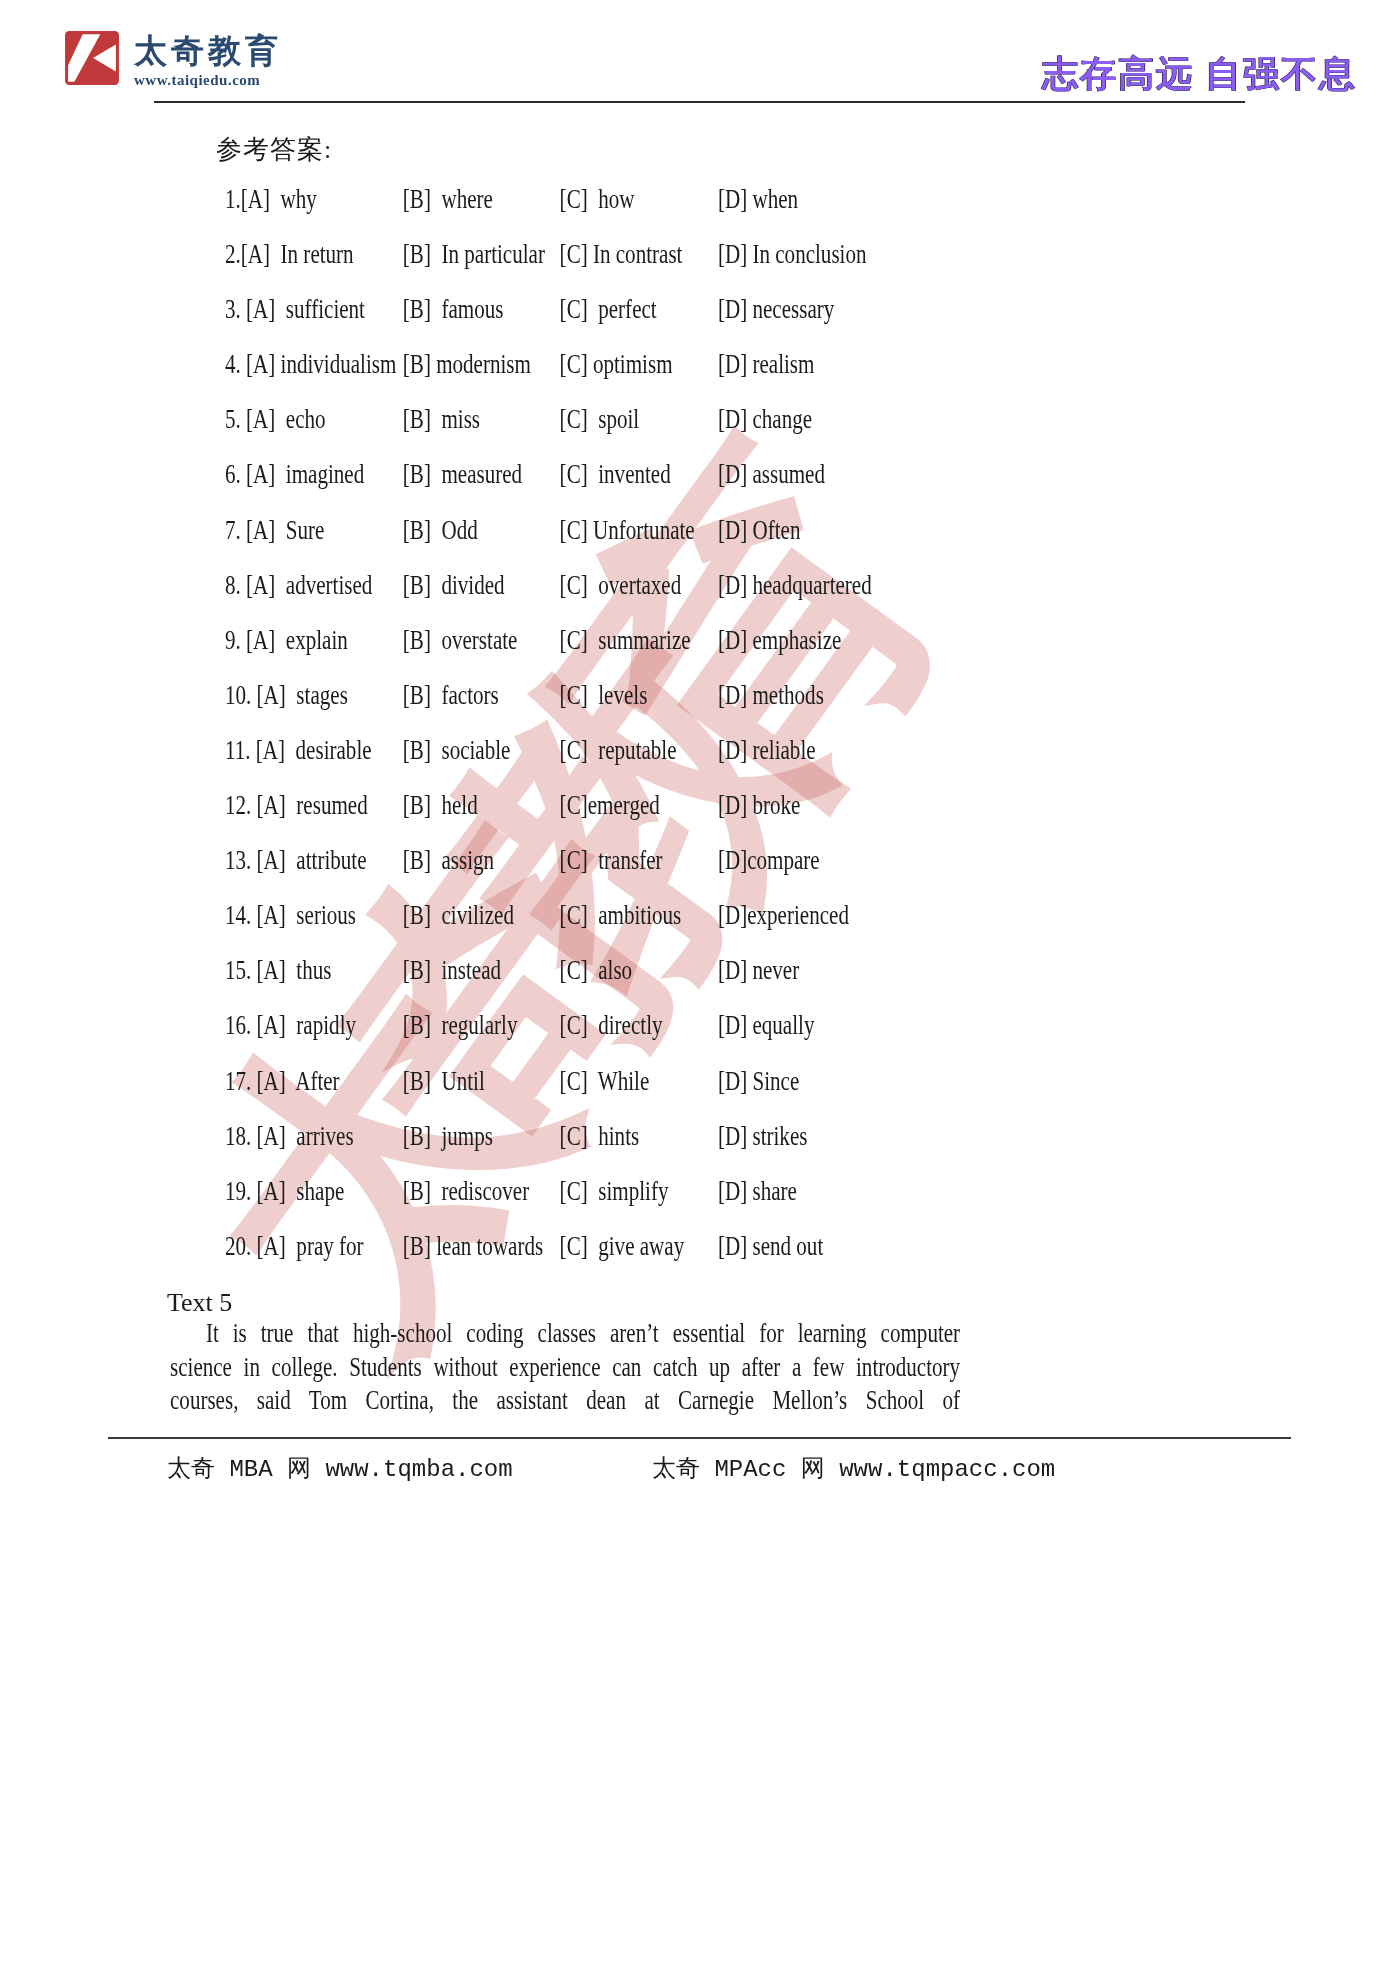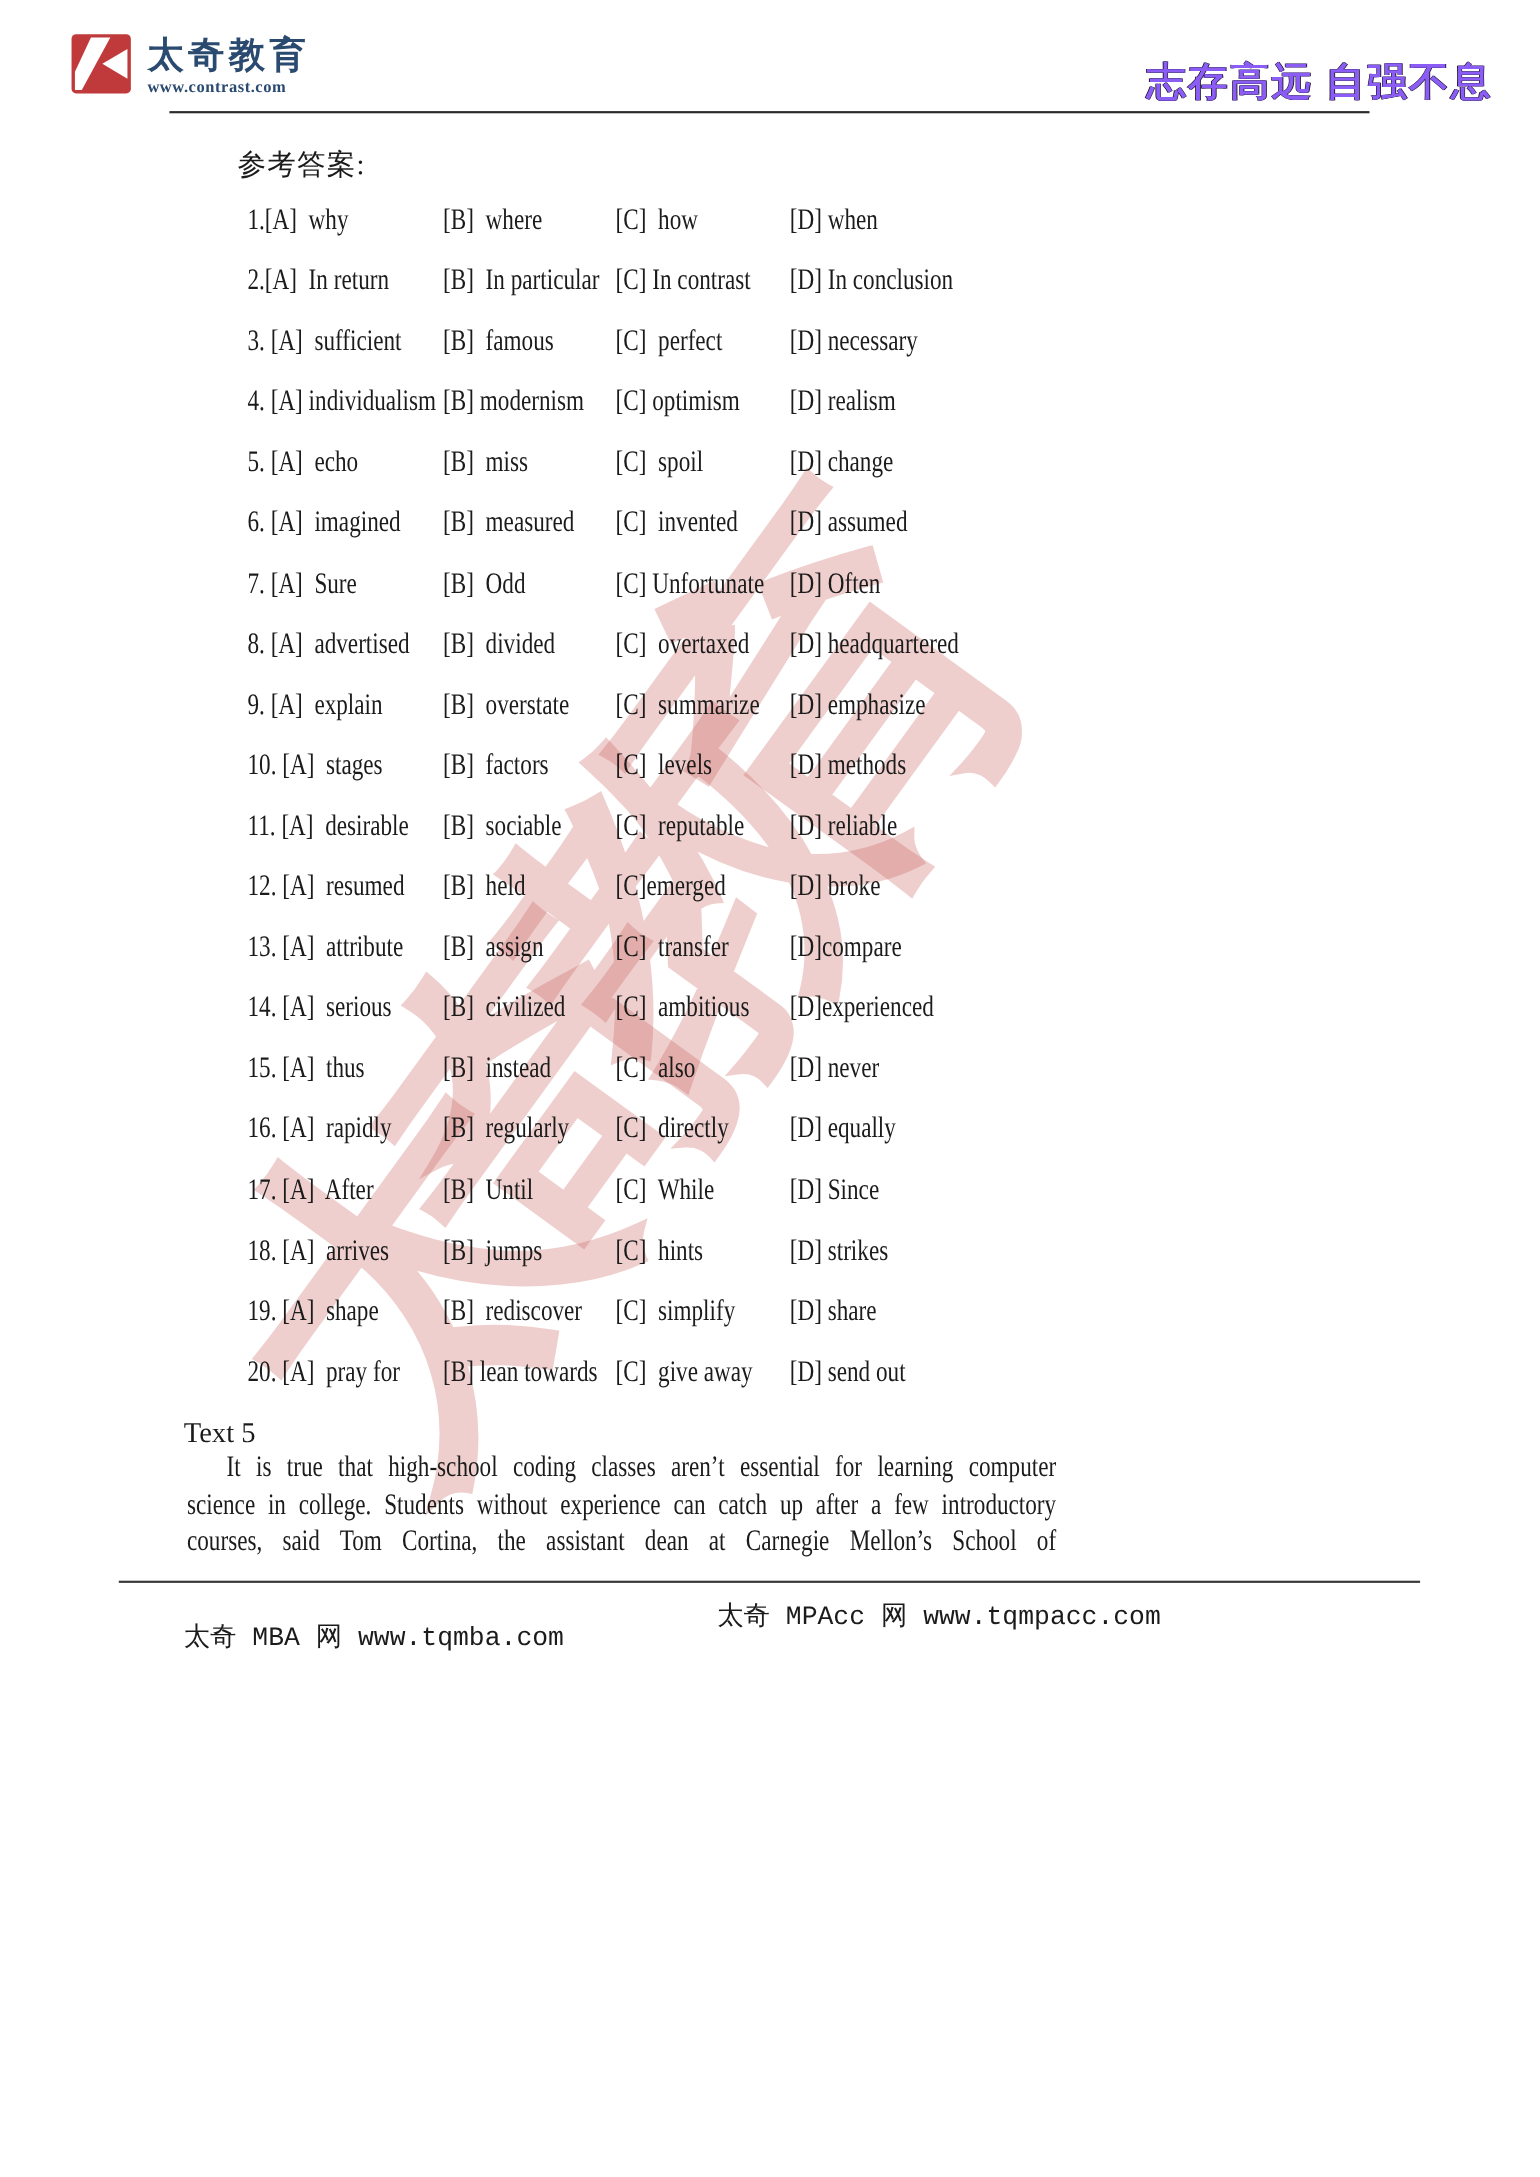--- a/index.html
+++ b/index.html
@@ -55,41 +55,41 @@
     font-size:27px;line-height:33.5px;
   }
   .para-line{
     text-align:justify;text-align-last:justify;
     white-space:nowrap;height:33.5px;overflow:visible;
   }
   .para-line.indent{padding-left:46px;}
   
   .footer-rule{position:absolute;left:108px;top:1437px;width:1183px;border-top:2px solid #3a3a3a;}
   .footer-text{position:absolute;top:1452px;font-size:24px;font-family:"Liberation Mono", monospace;white-space:nowrap;}
-  .footer-left{left:167px;margin-top:19px;}
+  .footer-left{left:167px;}
   .footer-right{left:652px;}
 </style>
 </head>
 <body>
 
 <div class="page">
 
   <div class="watermark">太奇教育</div>
 
   <div class="logo-block">
     <span class="logo-icon">
       <svg viewBox="0 0 54 54" width="56" height="56" aria-hidden="true">
         <rect x="1" y="1" width="52" height="52" rx="4" fill="#c03a3c"></rect>
         <polygon points="18,4 35,4 10,50 4,50 4,34" fill="#ffffff"></polygon>
         <polygon points="50,14 50,40 28,27" fill="#ffffff"></polygon>
       </svg>
     </span>
     <span class="brand-text">
       <span class="brand-name">太奇教育</span>
-      <span class="brand-site">www.contrast.com</span>
+      <span class="brand-site">www.taiqiedu.com</span>
     </span>
   </div>
   <div class="motto">志存高远 自强不息</div>
   <div class="header-rule"></div>
 
   <div class="ref-heading">参考答案:</div>
   <div class="answers">
       <div class="row">
         <span class="cell">1.[A]  why</span>
         <span class="cell">[B]  where</span>

